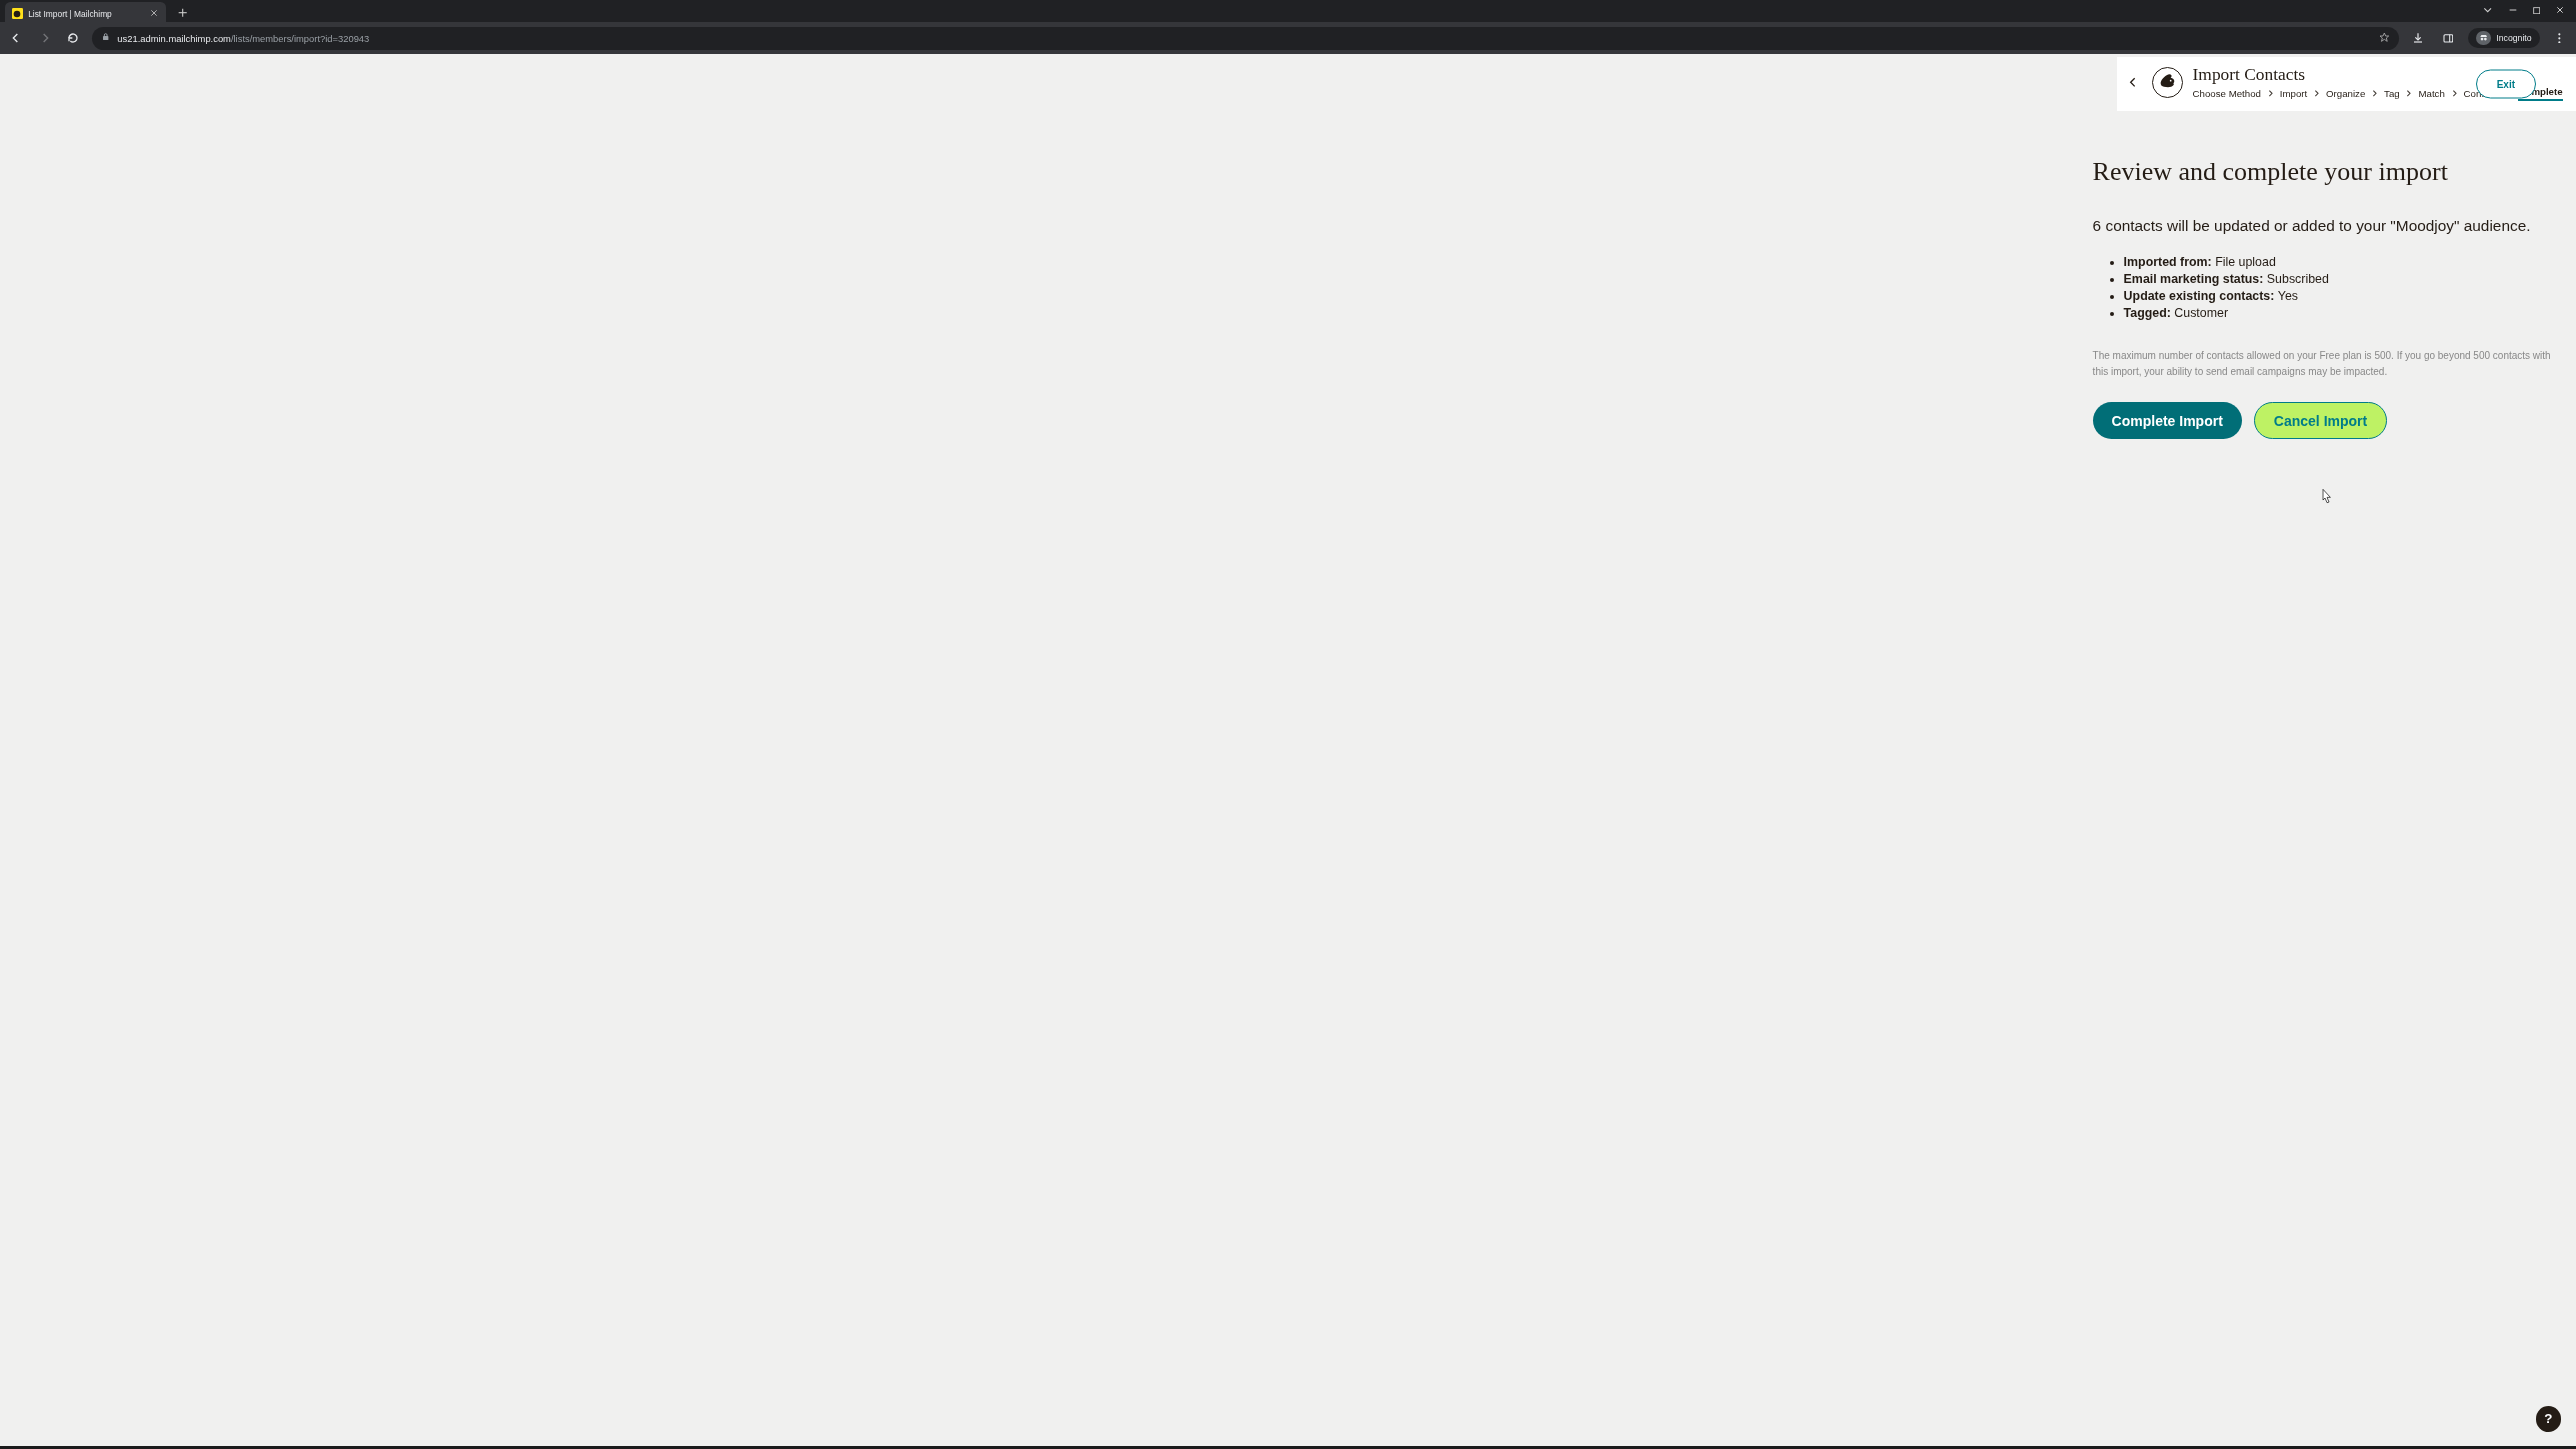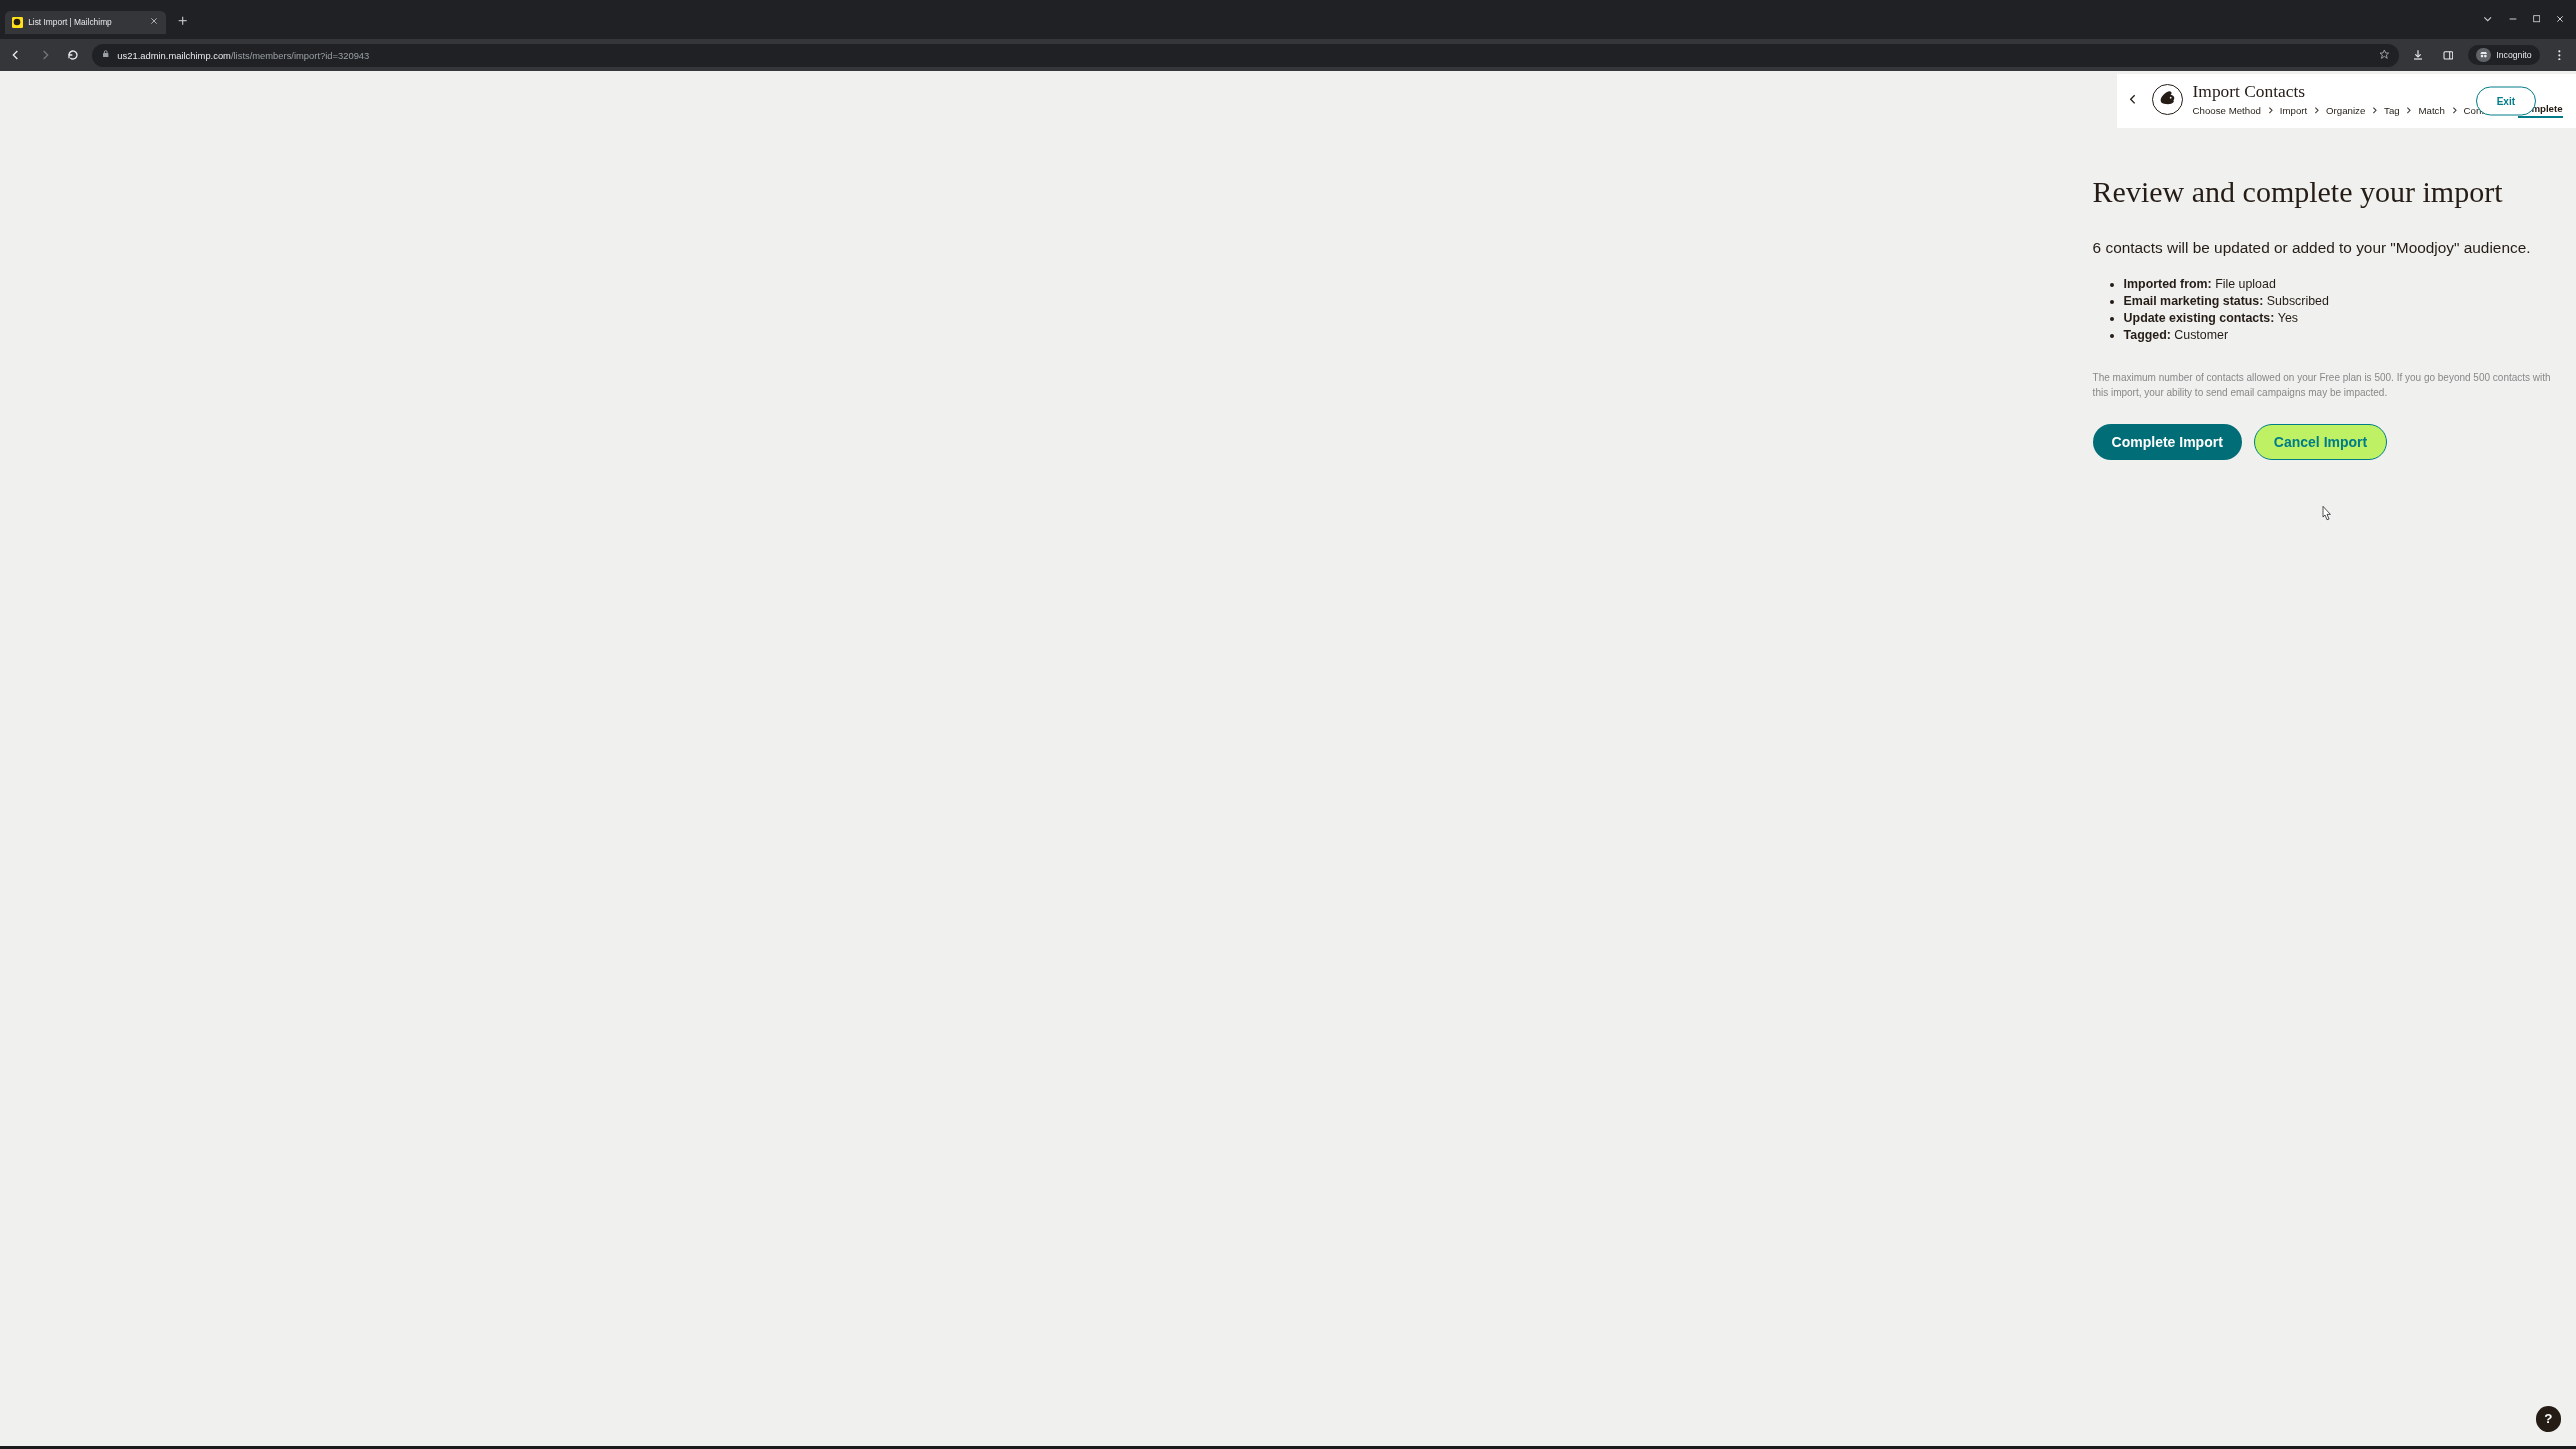--- a/index.html
+++ b/index.html
@@ -1,21 +1,21 @@
 <!DOCTYPE html>
 <html style="font-size:10.7px"><head>
 <meta charset="utf-8">
 <style>
   * { margin: 0; padding: 0; box-sizing: border-box; }
   html, body { width: 100%; height: 100%; font-family: "Helvetica Neue", Arial, sans-serif; overflow: hidden; }
   body { display: flex; flex-direction: column; background: #202124; }
 
   
   .titlebar {
-    height: 39px;
+    height: 22px;
     background: #202124;
     display: flex;
     align-items: center;
     color: #cfcfcf;
   }
   .tab {
     display: flex; align-items: center;
     height: 23px; margin-left: 5.4px; padding: 0 8px 0 6.7px;
     background: #35363a; border-radius: 5.4px 5.4px 0 0;
     gap: 5.4px; min-width: 161px; position: relative; top: 2.7px;
@@ -84,21 +84,21 @@
   }
 
   .content-scroll {
     flex:1; overflow-y:auto; position:relative;
   }
   .content {
     max-width: 644px; margin: 0 auto; padding: 47px 13.4px 81px 13.4px;
   }
   h1.review {
     font-family: Georgia, "Times New Roman", serif;
-    font-size:30px; line-height:1.1; color:#241c15; font-weight:400;
+    font-size:26px; line-height:1.1; color:#241c15; font-weight:400;
     margin-bottom: 31px;
   }
   .summary-line { font-size:15.4px; color:#241c15; margin-bottom:20px; }
 
   ul.details { list-style: disc; padding-left: 31px; }
   ul.details li { font-size:12.4px; color:#241c15; margin: 3px 0; }
   ul.details li .label { font-weight:700; }
 
   .fineprint { font-size:10px; color:#888; max-width:470px; margin-top:28px; line-height:1.55; }
 

